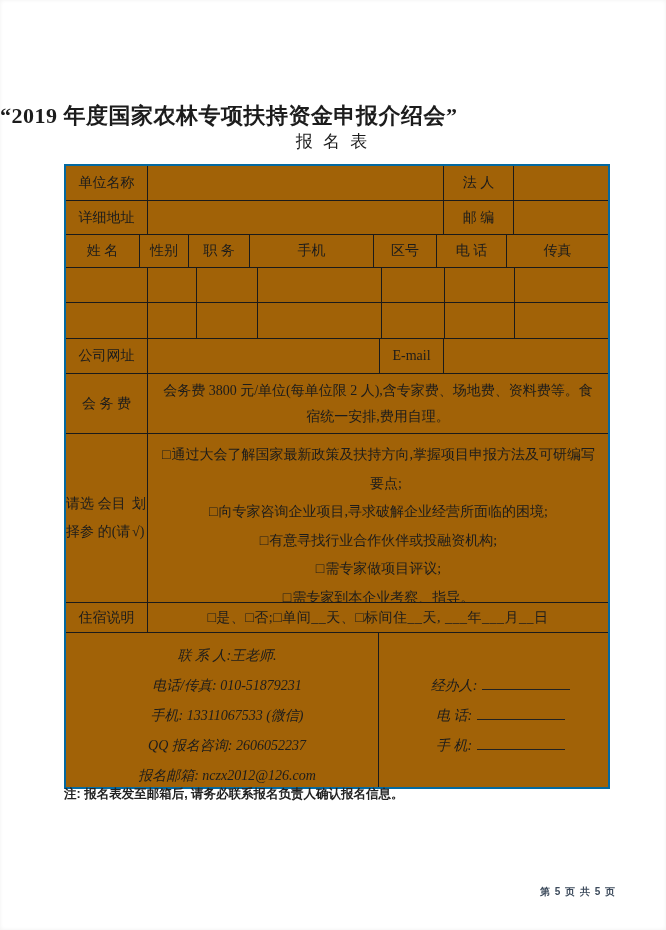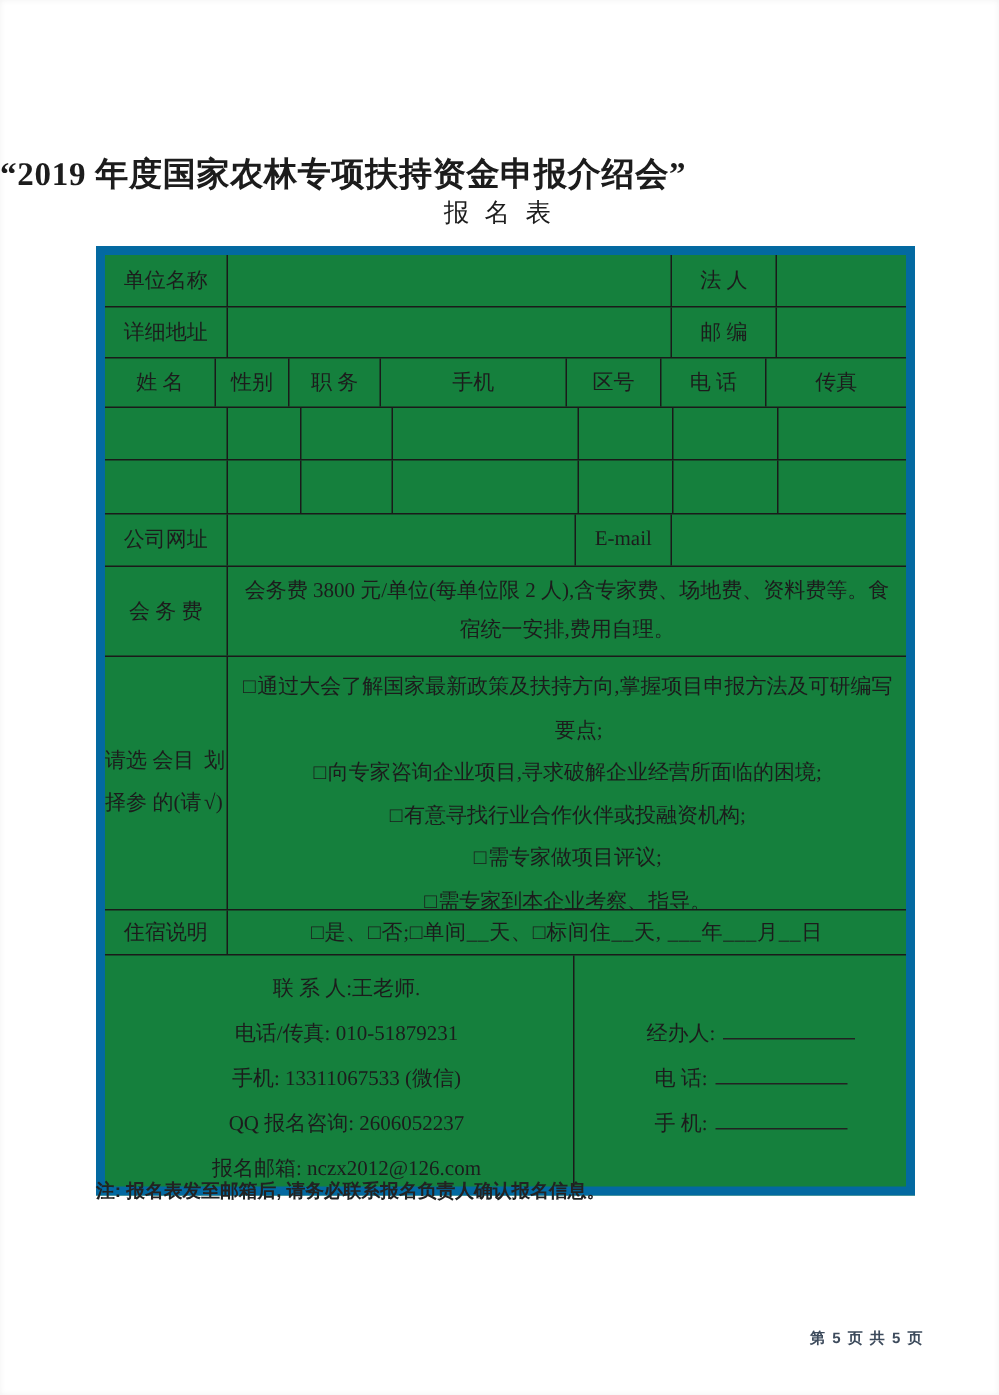--- a/index.html
+++ b/index.html
@@ -12,24 +12,24 @@
   .title{
     position:absolute;top:101px;left:0;right:0;text-align:left;
     font-size:22px;font-weight:bold;letter-spacing:.5px;
   }
   .subtitle{
     position:absolute;top:130px;left:0;right:0;text-align:center;
     font-size:17px;font-weight:normal;letter-spacing:3px;
   }
   .tbl{
     position:absolute;left:64px;top:164px;width:546px;box-sizing:border-box;
-    border:6px solid #0369a1;background:#15803d;
+    border:2px solid #0369a1;background:#a16207;
   }
   .row{display:flex;border-bottom:1px solid #1a1a1a;box-sizing:border-box;}
-  .row:last-child{border-bottom:none;}
+  .row:last-child{border-bottom:none;font-style:italic;}
   .c{
     border-right:1px solid #1a1a1a;box-sizing:border-box;flex:0 0 auto;
     display:flex;align-items:center;justify-content:center;
     font-size:14px;overflow:hidden;
   }
   .c:last-child{border-right:none;flex:1 1 auto;}
   .blk{display:block;text-align:center;}
   .fee-text{padding:4px 9px;line-height:26px;}
   .opts{padding:7px 8px 0 9px;line-height:28.5px;}
   .option{padding-left:1.05em;text-indent:-1.05em;}

